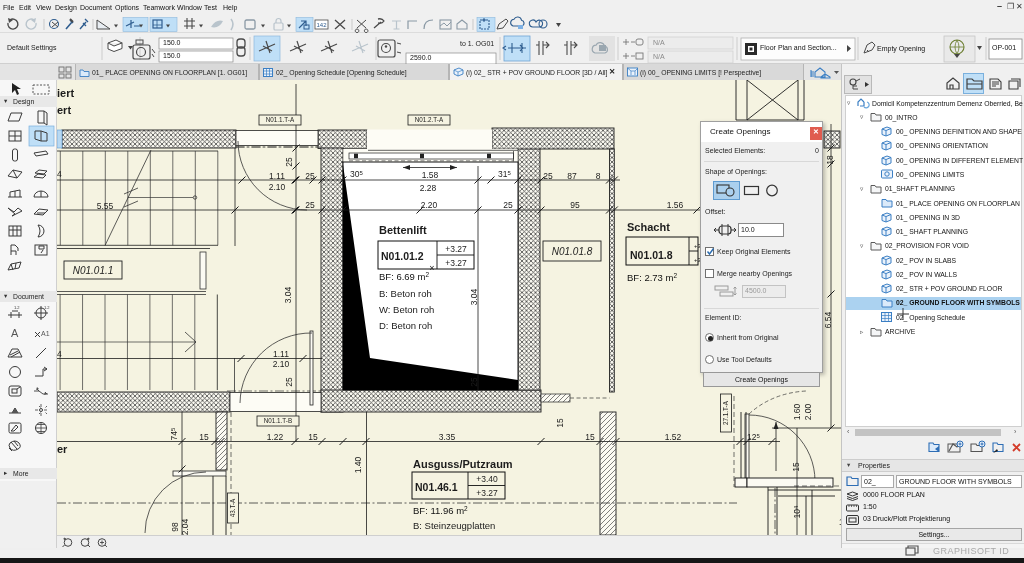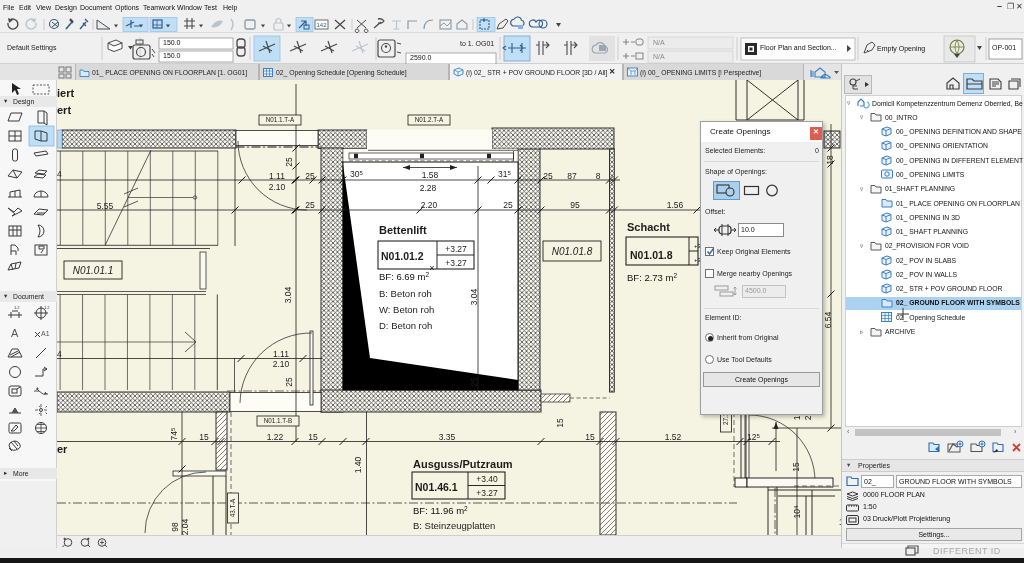--- a/index.html
+++ b/index.html
@@ -591,21 +591,21 @@
 <text x="487" y="482" font-family="Liberation Sans" font-size="8.5" fill="#1c1c1c" text-anchor="middle">+3.40</text>
 <text x="487" y="495.5" font-family="Liberation Sans" font-size="8.5" fill="#1c1c1c" text-anchor="middle">+3.27</text>
 <text x="413" y="514" font-family="Liberation Sans" font-size="9.5" fill="#111">BF: 11.96 m<tspan font-size="6.5" dy="-3">2</tspan></text>
 <text x="413" y="529" font-family="Liberation Sans" font-size="9.5" fill="#1c1c1c" text-anchor="start">B: Steinzeugplatten</text>
 <text x="57" y="97" font-family="Liberation Sans" font-size="11" fill="#1c1c1c" text-anchor="start" font-weight="bold">iert</text>
 <text x="57" y="114" font-family="Liberation Sans" font-size="11" fill="#1c1c1c" text-anchor="start" font-weight="bold">ert</text>
 <text x="57" y="177" font-family="Liberation Sans" font-size="8.5" fill="#1c1c1c" text-anchor="start">4</text>
 <text x="57" y="357" font-family="Liberation Sans" font-size="8.5" fill="#1c1c1c" text-anchor="start">4</text>
 <text x="57" y="453" font-family="Liberation Sans" font-size="11" fill="#1c1c1c" text-anchor="start" font-weight="bold">er</text>
 </svg>
-<div class="abs" style="left:700px;top:121px;width:123px;height:294px;background:#f0f0f0;border:1px solid #9f9f9f;box-shadow:2px 2px 4px rgba(0,0,0,0.25);padding-left:44px;">
+<div class="abs" style="left:700px;top:121px;width:123px;height:252px;background:#f0f0f0;border:1px solid #9f9f9f;box-shadow:2px 2px 4px rgba(0,0,0,0.25);padding-left:44px;">
 <div class="abs" style="left:0;top:0;width:121px;height:20px;background:#fff;"></div>
 <span class="txt" style="left:9px;top:5px;font-size:8px;color:#111;">Create Openings</span>
 <div class="abs" style="left:109px;top:5px;width:12px;height:13px;background:#e05c4f;"></div>
 <span class="txt" style="left:112px;top:6px;font-size:7px;color:#fff;font-weight:bold;">✕</span>
 <span class="txt" style="left:4px;top:25px;font-size:7px;color:#222;">Selected Elements:</span>
 <span class="txt" style="left:114px;top:25px;font-size:7px;color:#222;">0</span>
 <div class="abs" style="left:3px;top:39px;width:115px;height:1px;background:#d8d8d8;"></div>
 <span class="txt" style="left:4px;top:46px;font-size:7px;color:#222;">Shape of Openings:</span>
 <div class="abs" style="left:12px;top:59px;width:27px;height:19px;background:#abd0ee;border:1px solid #5f9bd0;"></div>
 <svg class="abs" style="left:15px;top:62px" width="22" height="13" viewBox="0 0 22 13">
@@ -799,13 +799,13 @@
       <path d="M25,2 l2,-1 -0.5,2.2" fill="none" stroke="#444"></path>
       <circle cx="40" cy="5.5" r="3.8" fill="none" stroke="#444" stroke-width="1"></circle>
       <path d="M38,5.5 h4 m-2,-2 v4 M43,8 l2,2" stroke="#444" stroke-width="0.9"></path>
     </svg>
 </div>
 <div class="abs" style="left:0;top:548px;width:1024px;height:10px;background:#efefef;"></div>
 <svg class="abs" style="left:905px;top:545px" width="15" height="11" viewBox="0 0 15 11">
     <rect x="1" y="3" width="9" height="7" fill="none" stroke="#555" stroke-width="1.2"></rect>
     <path d="M3,3 V1 h10 v7 h-3" fill="none" stroke="#555" stroke-width="1.2"></path>
   </svg>
-<span class="txt" style="left:933px;top:546px;font-size:9px;color:#a8a8a8;letter-spacing:0.5px;">DIFFERENT ID</span>
+<span class="txt" style="left:933px;top:546px;font-size:9px;color:#a8a8a8;letter-spacing:0.5px;">GRAPHISOFT ID</span>
 <div class="abs" style="left:0;top:558px;width:1024px;height:5px;background:#161616;"></div>
 </body></html>

